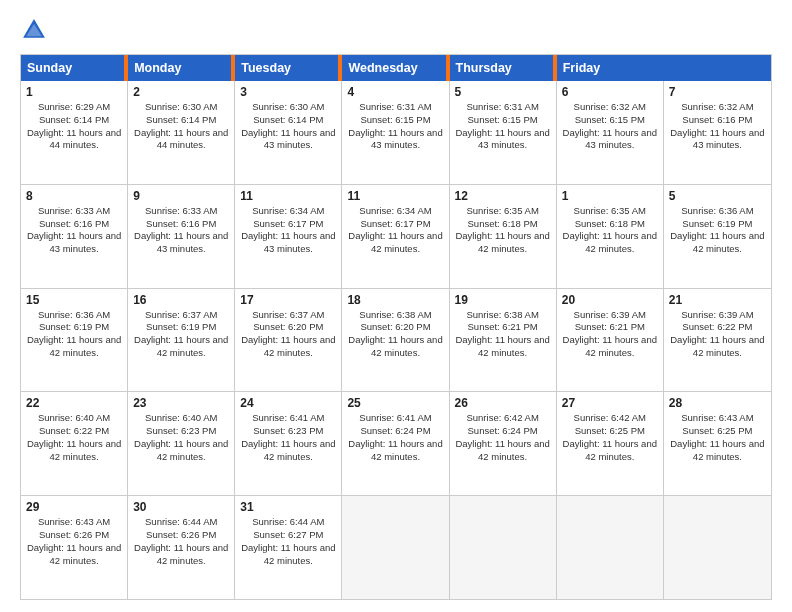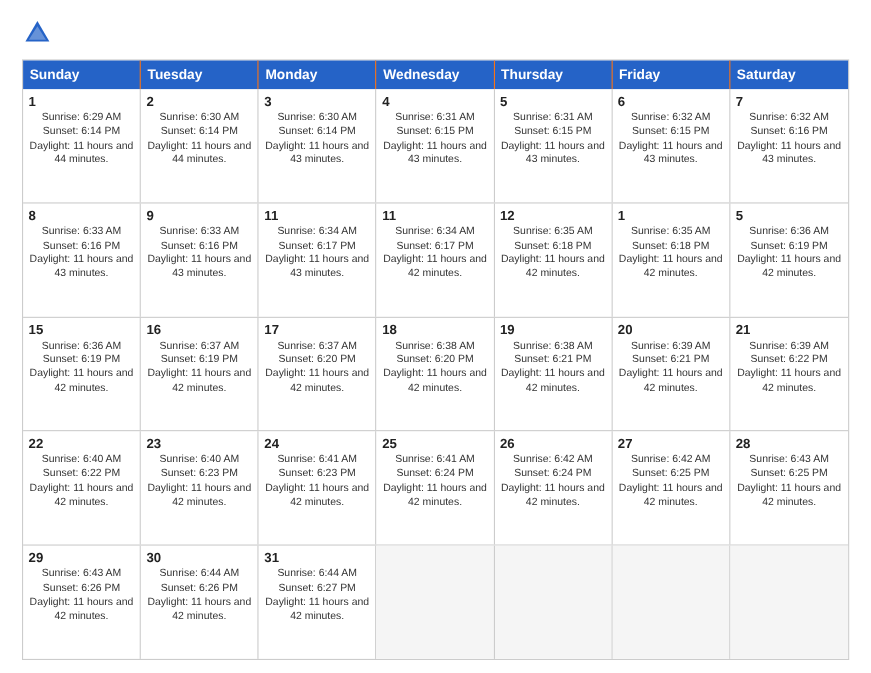--- a/index.html
+++ b/index.html
@@ -63,21 +63,21 @@
       display: grid;
       grid-template-columns: repeat(7, 1fr);
       background: #2563c7;
       color: #fff;
     }
     .cal-header-cell {
       padding: 6px 6px;
       font-size: 12.5px;
       font-weight: bold;
       text-align: left;
-      border-right: 1px solid #f97316;
+      border-right: 4px solid #f97316;
     }
     .cal-header-cell:last-child { border-right: none; }
     .cal-body {
       display: flex;
       flex-direction: column;
       flex: 1;
     }
     .cal-row {
       display: grid;
       grid-template-columns: repeat(7, 1fr);
@@ -126,26 +126,25 @@
     </div>
     <div class="header-right">
       <div class="month-title"></div>
       <div class="location"></div>
     </div>
   </div>
 
   <div class="calendar">
     <div class="cal-header" id="cal-header">
         <div class="cal-header-cell">Sunday</div>
+        <div class="cal-header-cell">Monday</div>
         <div class="cal-header-cell">Tuesday</div>
-        <div class="cal-header-cell">Monday</div>
         <div class="cal-header-cell">Wednesday</div>
         <div class="cal-header-cell">Thursday</div>
         <div class="cal-header-cell">Friday</div>
-        <div class="cal-header-cell">Saturday</div>
       </div>
     <div class="cal-body" id="cal-body">
         <div class="cal-row">
           <div class="cal-cell">
             <div class="cal-day-num">1</div>
             <div class="cal-info">Sunrise: 6:29 AM<br>Sunset: 6:14 PM<br>Daylight: 11 hours and 44 minutes.</div>
           </div>
           <div class="cal-cell">
             <div class="cal-day-num">2</div>
             <div class="cal-info">Sunrise: 6:30 AM<br>Sunset: 6:14 PM<br>Daylight: 11 hours and 44 minutes.</div>

